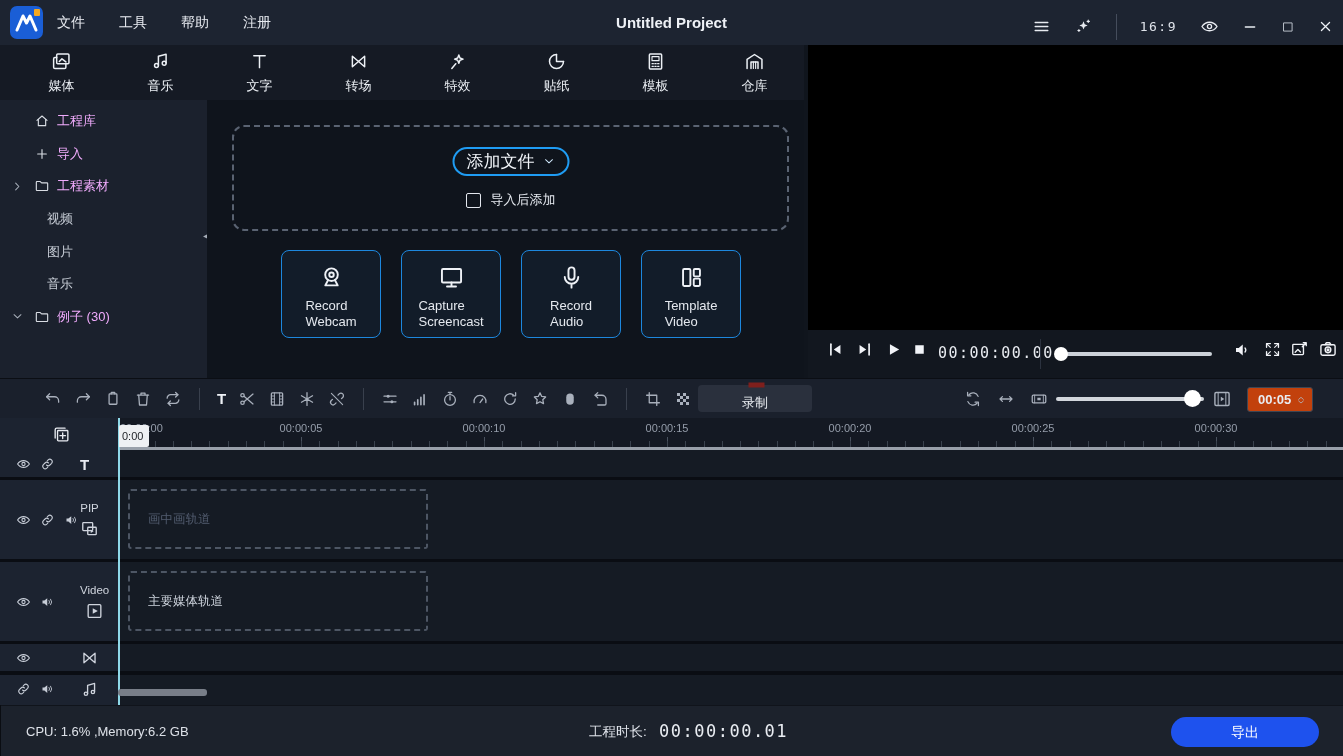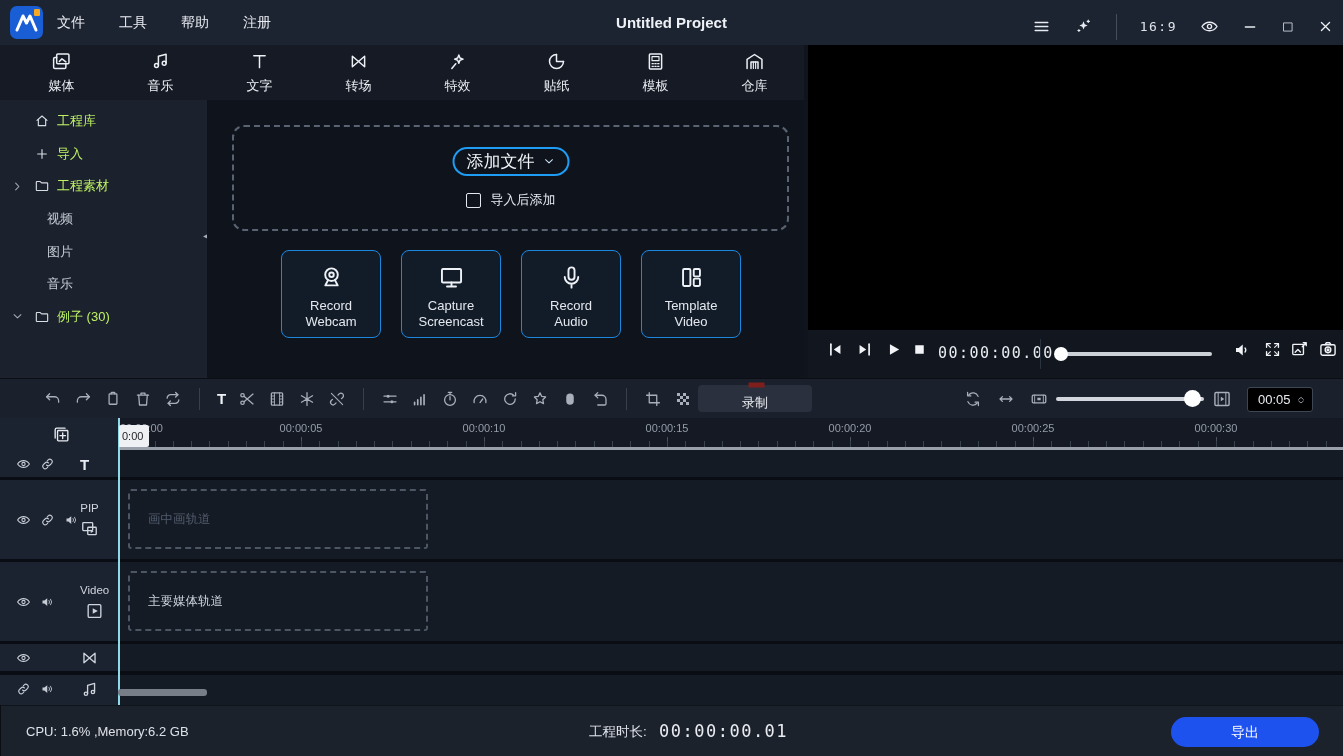--- a/index.html
+++ b/index.html
@@ -28,21 +28,21 @@
   .win-close { width:15px; height:15px; color:#eef1f6; }
 
   
   #tabbar { left:0; top:45px; width:804px; height:55px; background:#151a24; display:flex; padding-left:12px; }
   .tab { width:99px; display:flex; flex-direction:column; align-items:center; justify-content:center; gap:5px; cursor:default; }
   .tab .ti { width:21px; height:21px; color:#ecf0f5; }
   .tab .tl { color:#ecf0f5; font-size:13px; }
 
   
   #sidebar { left:0; top:100px; width:207px; height:278px; background:#1b212d; padding-top:5px; }
-  .side-item { display:flex; align-items:center; height:32.6px; padding-left:12px; color:#bef264; font-size:13px; cursor:default; }
+  .side-item { display:flex; align-items:center; height:32.6px; padding-left:12px; color:#f0abfc; font-size:13px; cursor:default; }
   .side-item .exp { width:22px; height:12px; color:#aab1bc; display:flex; align-items:center; }
   .side-item .exp .ti { width:11px; height:11px; }
   .side-item .ic { width:23px; height:16px; color:#d9dde4; display:flex; align-items:center; }
   .side-item .ic .ti { width:16px; height:16px; }
   .side-sub { padding-left:47px; color:#c7cdd6; }
   #collapse-handle { left:203px; top:227px; width:12px; height:18px; color:#a6adb8; font-size:10px; line-height:18px; }
 
   
   #media-panel { left:207px; top:100px; width:597px; height:278px; background:#0f141c; }
   #dropzone { left:25px; top:25px; width:557px; height:106px; border:2px dashed #5a6372; border-radius:12px; }
@@ -50,21 +50,21 @@
     border:2px solid #1f9cf3; border-radius:16px; display:flex; align-items:center; justify-content:center; gap:9px;
     color:#f2f5f9; font-size:17px; cursor:pointer; }
   #addfile-btn .ti { width:11px; height:11px; color:#cfe7fa; }
   #import-row { left:50%; transform:translateX(-50%); top:64px; display:flex; align-items:center; gap:10px; }
   #import-cb { width:15px; height:15px; border:1.6px solid #e3e7ee; border-radius:2px; background:transparent; }
   #import-label { color:#e6eaf0; font-size:13px; white-space:nowrap; }
   #record-row { left:74px; top:150px; display:flex; gap:20px; }
   .rec-btn { width:100px; height:88px; background:#121c29; border:1.5px solid #1d87dd; border-radius:8px;
     display:flex; flex-direction:column; align-items:center; padding-top:13px; cursor:pointer; }
   .rec-btn .ti { width:27px; height:27px; color:#eef1f6; }
-  .rec-btn .rl { margin-top:7px; color:#e4e8ee; font-size:13px; line-height:16px; text-align:center; }
+  .rec-btn .rl { margin-top:7px; color:#e4e8ee; font-size:13px; line-height:16px; }
 
   
   #preview { left:804px; top:45px; width:539px; height:333px; background:#10151d; }
   #video { left:4px; top:0; right:0; height:285px; background:#000; }
   #pv-controls { left:4px; top:285px; right:0; height:48px; background:#12171f; }
   .pv-ic { position:absolute; color:#f1f3f7; }
   #pv-timecode { left:130px; top:14px; color:#e9ecf1; font-size:15px; }
   #pv-div { left:232px; top:9px; width:1px; height:30px; background:#2b323f; }
   #pv-track { left:252px; top:22px; width:152px; height:4px; background:#ccd1d8; border-radius:2px; }
   #pv-thumb { left:246px; top:17px; width:14px; height:14px; border-radius:50%; background:#fff; }
@@ -75,22 +75,22 @@
   .tbi { width:18px; height:18px; color:#a9b0bc; cursor:pointer; }
   .tbi.txt { color:#eef1f6; font-weight:bold; font-size:15px; width:auto; line-height:18px; }
   .tsep { width:1px; height:22px; background:#39404d; margin:0 5px; }
   #rec-dd { left:698px; top:6px; width:114px; height:27px; background:#2a303d; border-radius:4px;
     display:flex; align-items:center; padding:0 9px; gap:9px; cursor:pointer;flex-direction:column; }
   #rec-dot { width:11px; height:11px; border-radius:50%; background:#e23b36; box-shadow:0 0 0 2.5px #7e1f1c; margin-left:2px; }
   #rec-label { color:#edf0f5; font-size:13px; flex:1; }
   #rec-chev { width:11px; height:11px; color:#d2d7de; }
   #zoom-track { left:1056px; top:18px; width:148px; height:3.5px; background:#d3d7dd; border-radius:2px; }
   #zoom-thumb { left:1184px; top:11px; width:17px; height:17px; border-radius:50%; background:#fff; }
-  #dur-spin { left:1247px; top:8px; width:66px; height:25px; background:#000000; border:1px solid #3e4654;
-    border-radius:3px; display:flex; align-items:center; padding-left:10px; }
+  #dur-spin { left:1247px; top:8px; width:66px; height:25px; background:#c2410c; border:1px solid #3e4654;
+    border-radius:3px; display:flex; align-items:center; padding-left:10px;font-weight:bold; }
   #dur-val { color:#e9ecf1; font-size:13px; flex:1; }
   .spin-ch { width:10px; height:8px; color:#b3bac4; margin-right:6px; }
 
   
   #timeline { left:0; top:418px; width:1343px; height:287px; background:#0a0d13; overflow:hidden; }
   #ruler { left:118px; top:0; right:0; height:29px; background:#141923; }
   .rlabel { position:absolute; top:4px; color:#959daa; font-size:11px; transform:translateX(-50%); white-space:nowrap; }
   .rlabel.first { transform:none; }
   #ticks-minor { left:118px; top:23px; right:0; height:6px;
     background:repeating-linear-gradient(to right,#3a424e 0 1px,transparent 1px 18.3px); }

